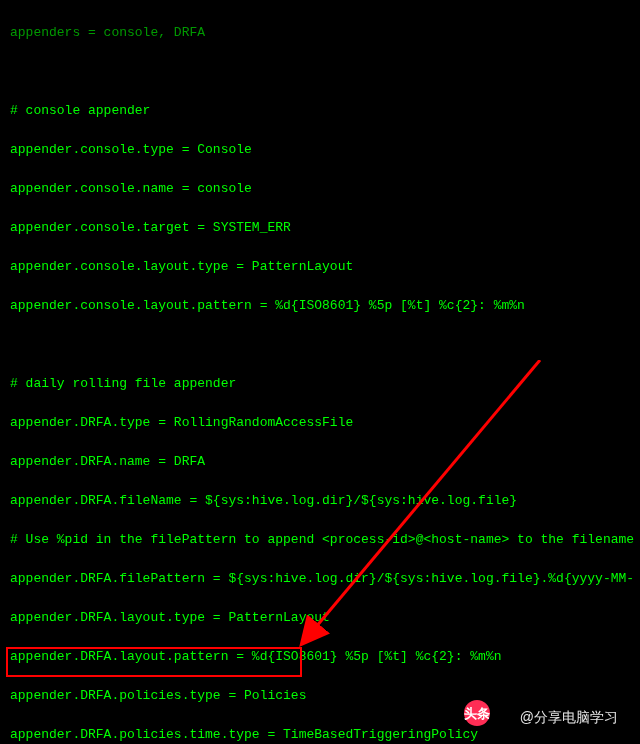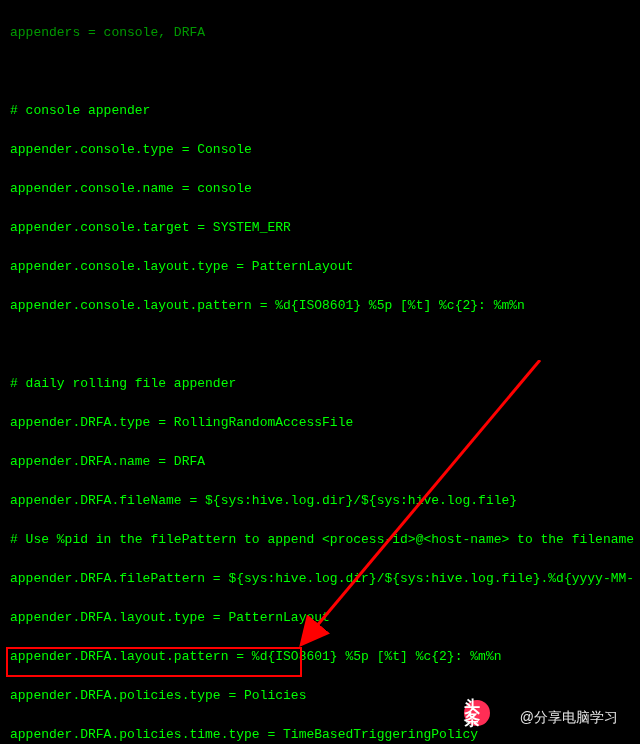--- a/index.html
+++ b/index.html
@@ -52,21 +52,21 @@
     bottom: 18px;
     display: flex;
     align-items: center;
     justify-content:center;
     gap:2px;
   }
   .wm-circle {
     width: 26px; height:26px; border-radius:50%;
     background:#ff2d55;
     display:flex; align-items:center; justify-content:center;
-    color:#fff; font-family: sans-serif; font-size:16px; font-weight:700;
+    color:#fff; font-family: sans-serif; font-size:13px; font-weight:700;
   }
   .watermark-text {
     position:absolute;
     right: 22px;
     bottom: 20px;
     color:#fff;
     font-family: "Microsoft YaHei","PingFang SC",sans-serif;
     font-size: 14px;
     opacity:0.9;
     text-align:right;

